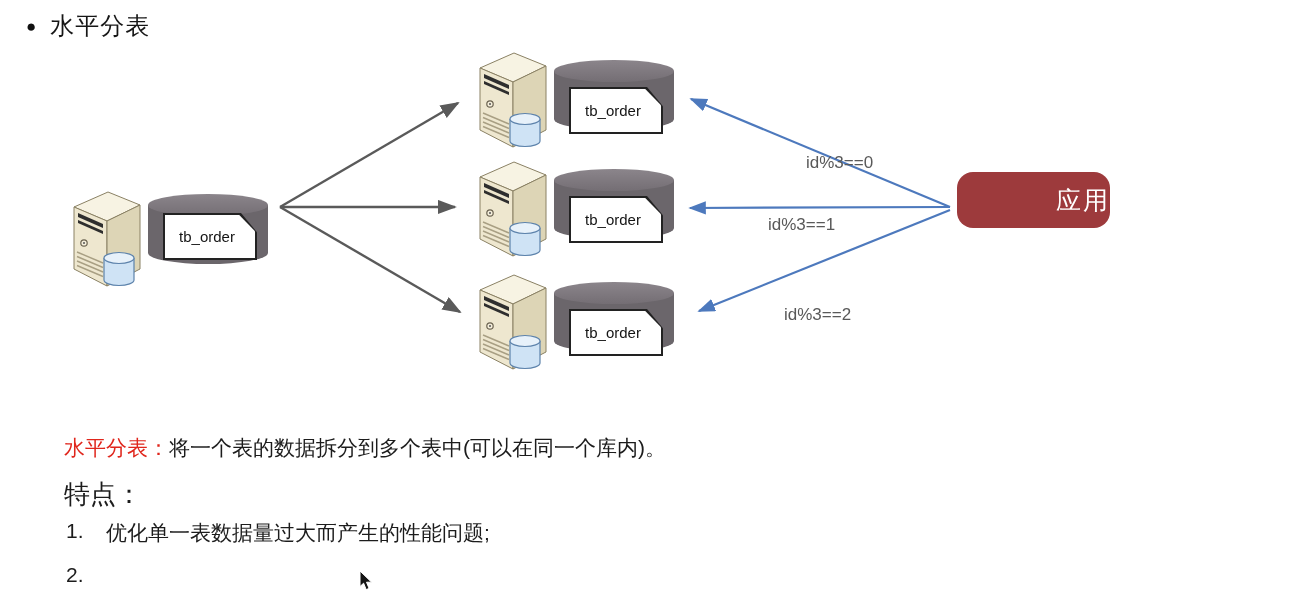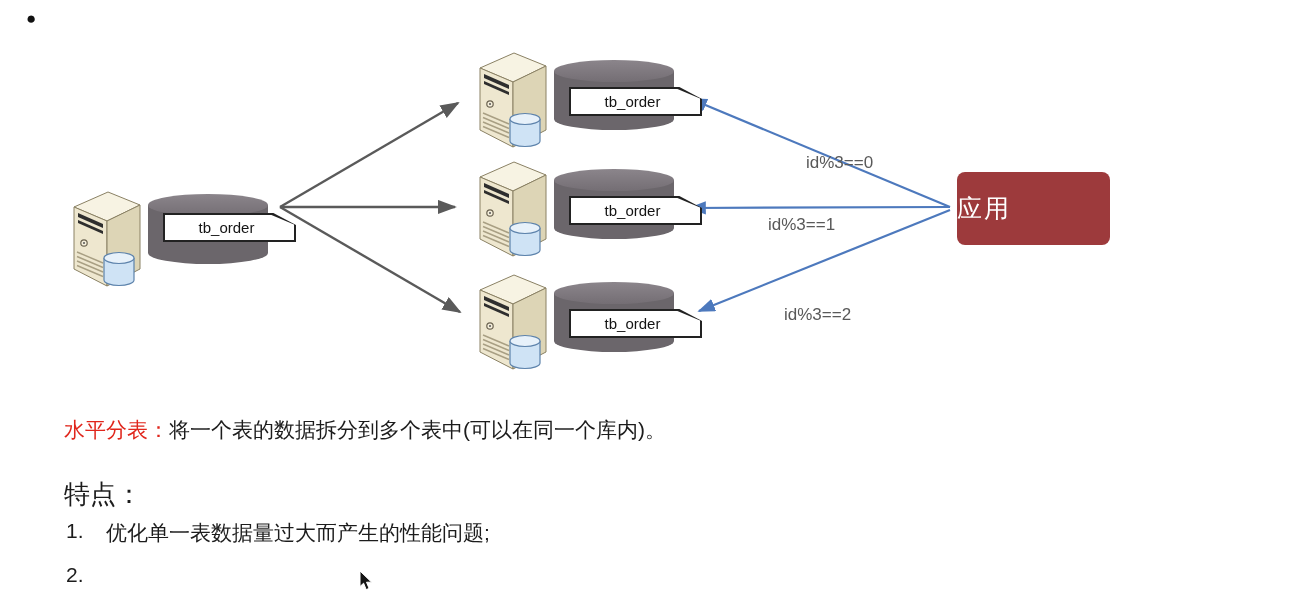--- a/index.html
+++ b/index.html
@@ -16,49 +16,50 @@
   .page-title{font-size:24px;color:#161616;letter-spacing:1px;}
 
   
   .node{position:absolute;width:280px;height:110px;}
   .server-svg{position:absolute;left:0;top:0;}
   .cyl{position:absolute;width:120px;height:70px;}
   .cyl-body{position:absolute;left:0;top:11px;width:120px;height:59px;background:#6b666b;
             border-radius:0 0 60px 60px / 0 0 11px 11px;}
   .cyl-top{position:absolute;left:0;top:0;width:120px;height:22px;border-radius:50%;
            background:linear-gradient(#8b858b,#746e74);}
-  .plaque{position:absolute;width:94px;height:29px;background:#222222;
-          clip-path:polygon(0 0,83% 0,100% 41%,100% 100%,0 100%);padding-left:39px;}
+  .plaque{position:absolute;width:94px;height:47px;background:#222222;
+          clip-path:polygon(0 0,83% 0,100% 41%,100% 100%,0 100%);}
   .plaque-in{position:absolute;left:2px;top:2px;right:2px;bottom:2px;background:#ffffff;
           clip-path:polygon(0 0,82.5% 0,100% 38%,100% 100%,0 100%);}
   .plaque-text{position:absolute;left:0;top:0;right:6px;bottom:1px;display:flex;
           align-items:center;justify-content:center;font-size:15px;color:#141414;}
 
   
   .arrows{position:absolute;left:0;top:0;pointer-events:none;}
 
   .route-label{position:absolute;font-size:17px;color:#595959;margin-top:29px;}
 
-  .app-box{position:absolute;left:957px;top:172px;width:153px;height:73px;border-radius:8px;
-           background:#9d3a3c;display:flex;align-items:center;justify-content:flex-start;}
+  .app-box{position:absolute;left:957px;top:172px;width:153px;height:56px;border-radius:16px;
+           background:#9d3a3c;display:flex;align-items:center;justify-content:flex-end;}
   .app-box span{color:#ffffff;font-size:25px;letter-spacing:2px;}
 
   
-  .def-line{position:absolute;left:64px;top:416px;font-size:21px;white-space:nowrap;}
+  .def-line{position:absolute;left:64px;top:434px;font-size:21px;white-space:nowrap;}
   .def-term{color:#e0261c;}
   .feat-head{position:absolute;left:64px;top:477px;font-size:26px;}
   .feat-item{position:absolute;left:66px;font-size:21px;white-space:nowrap;display:flex;}
   .feat-num{display:inline-block;width:40px;}
   .cursor{position:absolute;left:359px;top:570px;}
 </style>
 </head>
 <body>
 
 <div class="title-row">
   <span class="bullet">●</span>
+  <span class="page-title">水平分表</span>
 </div>
 
 <svg class="arrows" width="1289" height="420" viewBox="0 0 1289 420">
   <defs>
     <marker id="mg" markerWidth="9" markerHeight="7" refX="7.2" refY="3" orient="auto">
       <path d="M0,0 L8,3 L0,6 Z" fill="#5a5a5a"></path>
     </marker>
     <marker id="mb" markerWidth="9" markerHeight="7" refX="7.2" refY="3" orient="auto">
       <path d="M0,0 L8,3 L0,6 Z" fill="#4d79bd"></path>
     </marker>

